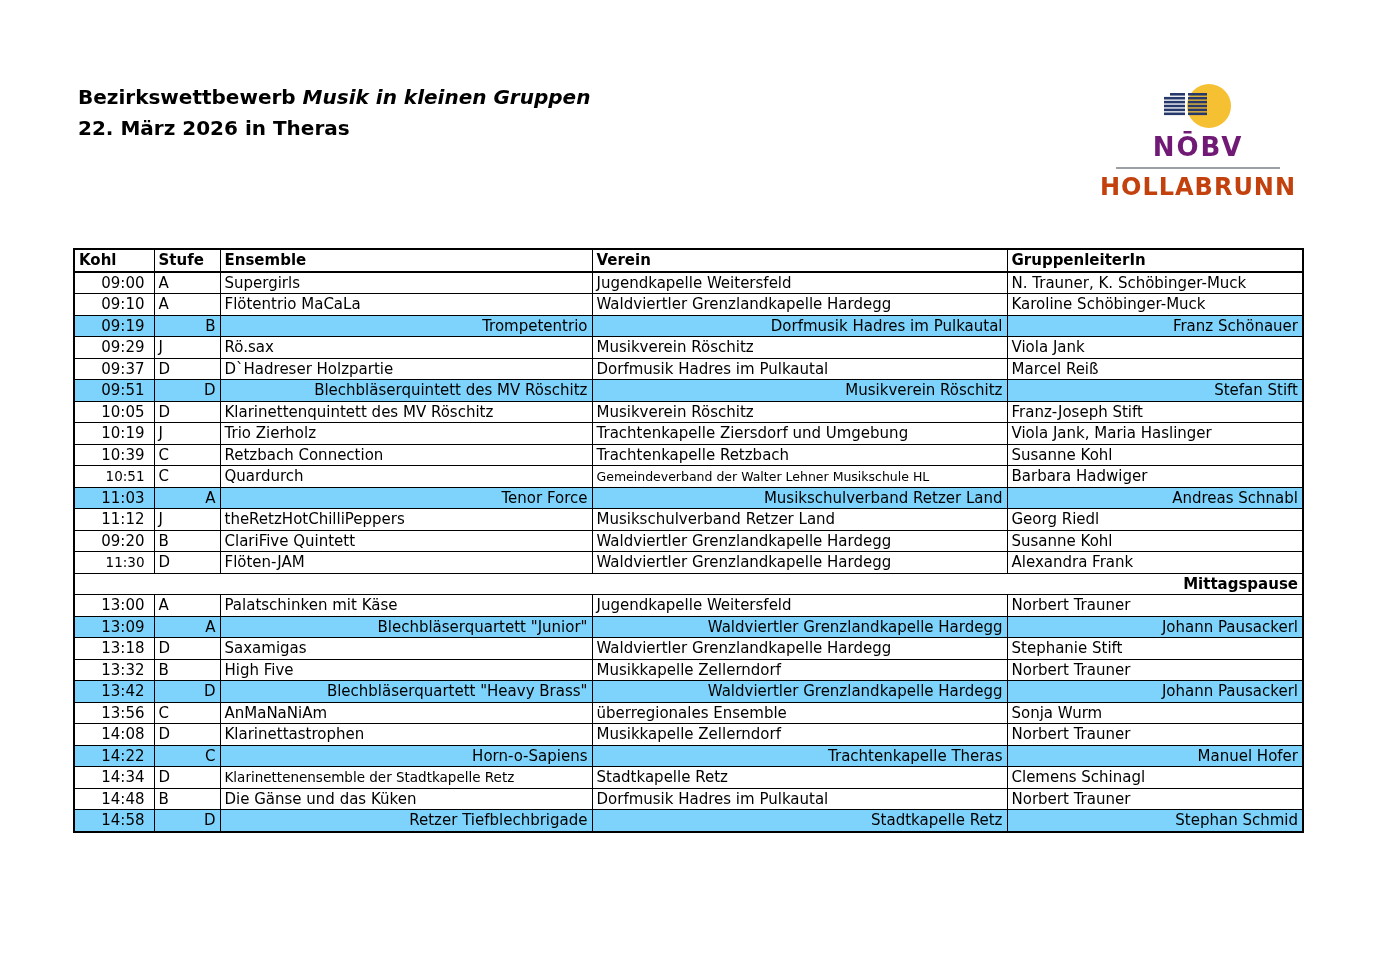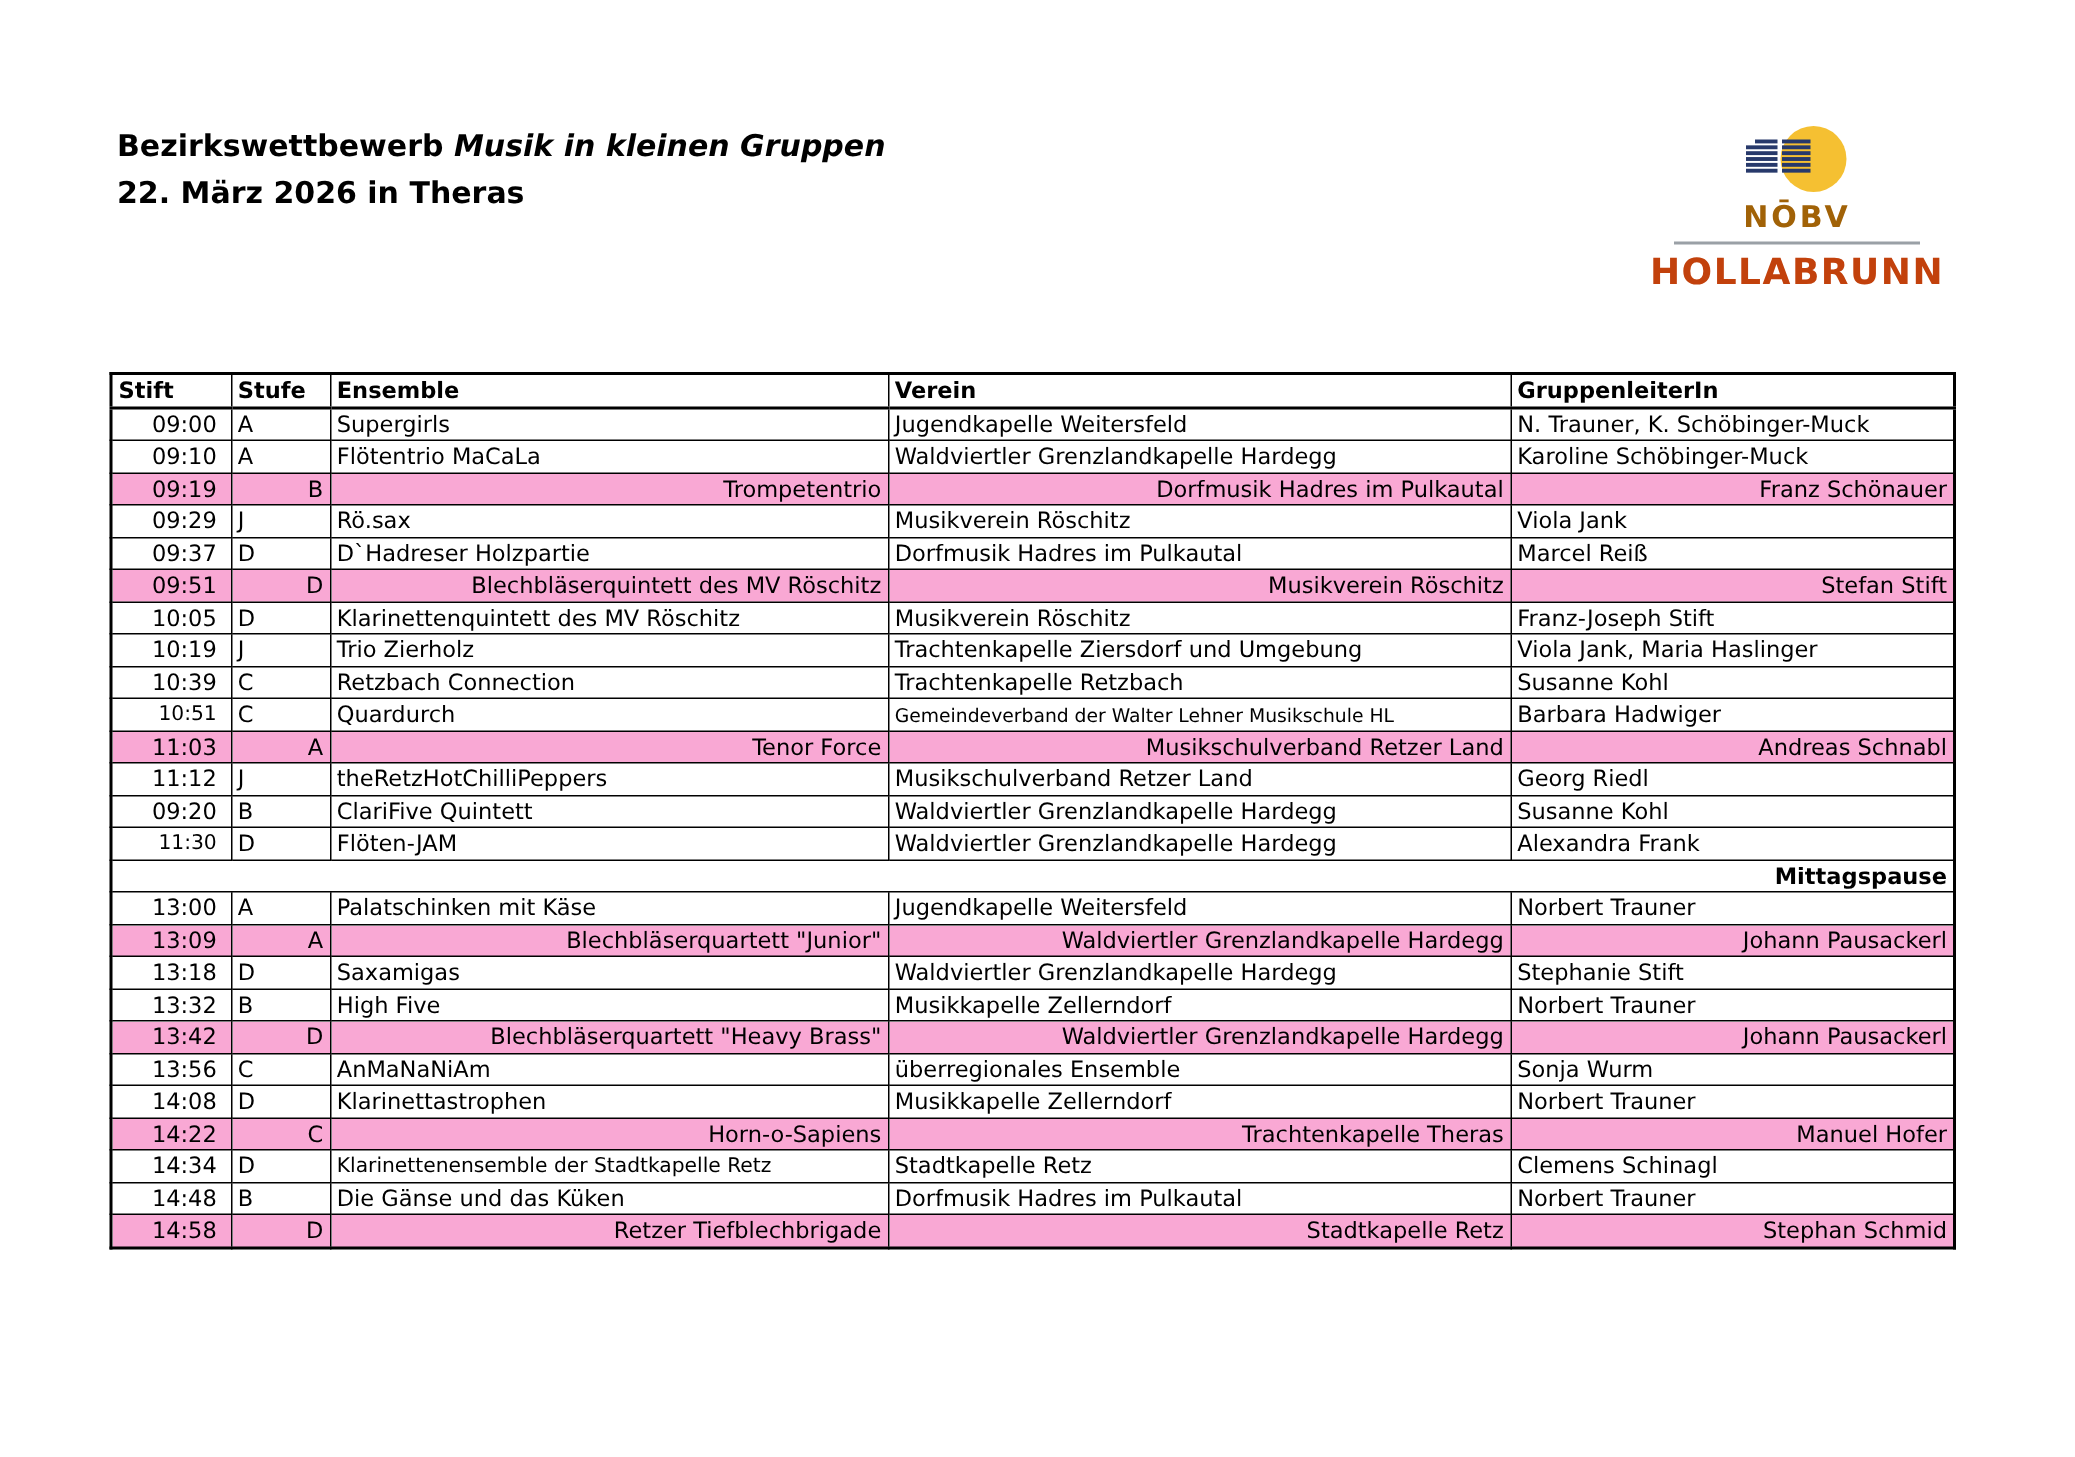--- a/index.html
+++ b/index.html
@@ -29,24 +29,24 @@
   .logo {
     position: absolute;
     left: 1098px;
     top: 78px;
     width: 200px;
     text-align: center;
   }
   .logo svg { display: block; margin: 0 auto; }
   .logo-org {
     margin-top: -2px;
-    font-size: 20px;
+    font-size: 26px;
     font-weight: bold;
     letter-spacing: 2px;
-    color: #a16207;
+    color: #701a75;
   }
   .logo-divider {
     width: 164px;
     margin: 5px auto 4px auto;
     border-top: 2px solid #9aa0a6;
     height: 0;
   }
   .logo-place {
     font-size: 24px;
     font-weight: bold;
@@ -75,21 +75,21 @@
     vertical-align: middle;
     white-space: nowrap;
     overflow: hidden;
     text-align: left;
   }
   .schedule th {
     font-weight: bold;
     border-bottom: 2px solid #000;
   }
   .schedule td.col-zeit { text-align: right; padding-right: 9px; }
-  .schedule tr.shaded td { background: #f9a8d4; text-align: right; }
+  .schedule tr.shaded td { background: #7dd3fc; text-align: right; }
   .schedule td.shrunk-sm { font-size: 12.5px; }
   .schedule td.shrunk { font-size: 13.5px; }
   .schedule td.pause-cell {
     text-align: right;
     font-weight: bold;
     background: #ffffff;
   }
 </style>
 </head>
 <body>
@@ -130,21 +130,21 @@
   <table class="schedule">
     <colgroup>
       <col style="width:80px">
       <col style="width:66px">
       <col style="width:372px">
       <col style="width:415px">
       <col style="width:296px">
     </colgroup>
     <thead>
       <tr>
-        <th>Stift</th>
+        <th>Kohl</th>
         <th>Stufe</th>
         <th>Ensemble</th>
         <th>Verein</th>
         <th>GruppenleiterIn</th>
       </tr>
     </thead>
     <tbody>
         <tr>
       <td class="col-zeit">09:00</td>
       <td>A</td>

